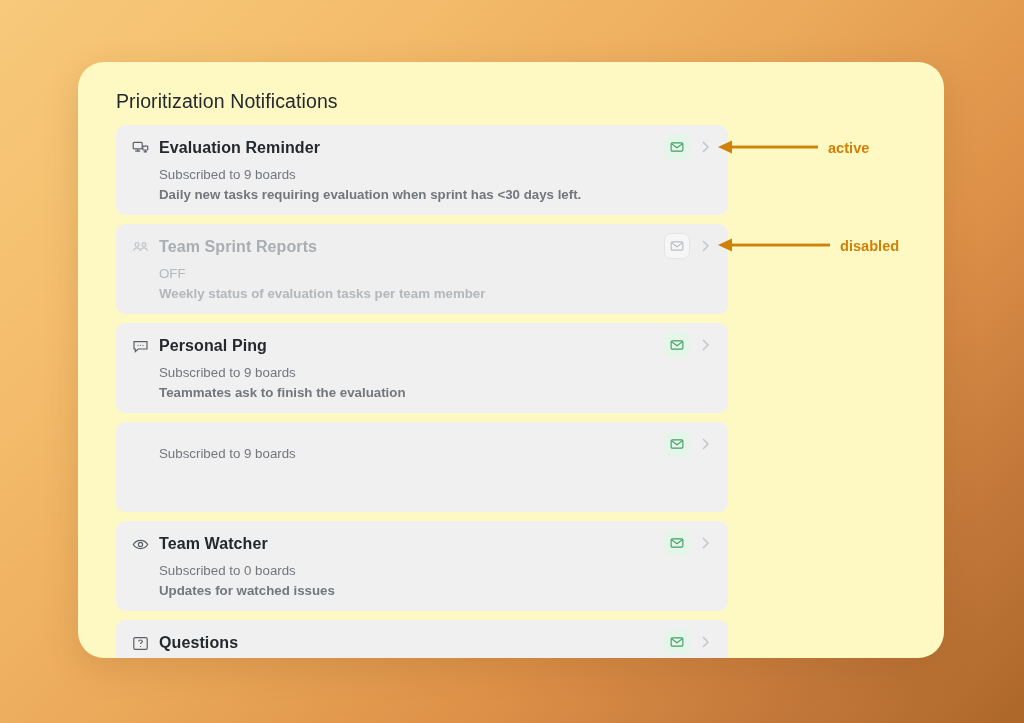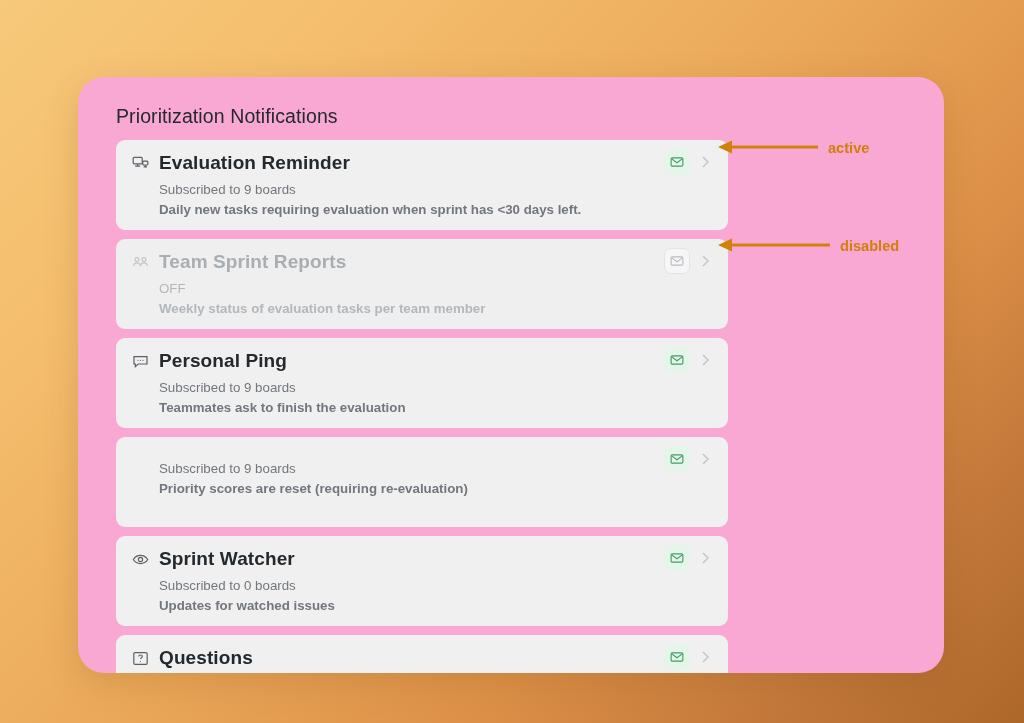--- a/index.html
+++ b/index.html
@@ -22,25 +22,24 @@
     position: relative;
   }
 
   
   #panel {
     position: absolute;
     left: 78px;
     top: 62px;
     width: 866px;
     height: 596px;
-    background: #f9a8d4;
+    background: #fef9c3;
     border-radius: 26px;
     overflow: hidden;
     box-shadow: 0 10px 34px rgba(120, 70, 20, 0.18);
-    margin-top: 15px;
   }
 
   #panel-title {
     position: absolute;
     left: 38px;
     top: 28px;
     font-size: 19.5px;
     color: #24292e;
     letter-spacing: .1px;
     white-space: nowrap;
@@ -75,21 +74,21 @@
     flex: 0 0 17px;
     color: #5b6066;
     display: flex;
     align-items: center;
     justify-content: center;
   }
   .row-icon svg { display: block; }
 
   .card-title {
     margin-left: 10px;
-    font-size: 19px;
+    font-size: 16px;
     font-weight: bold;
     color: #24292e;
     letter-spacing: .1px;
     white-space: nowrap;
   }
 
   .card-sub {
     margin-top: 10px;
     margin-left: 27px;
     font-size: 13.3px;
@@ -260,21 +259,20 @@
         <span class="chev">
           <svg width="11" height="16" viewBox="0 0 11 16" fill="none" stroke="currentColor" stroke-width="1.5">
             <path d="M3 3l5 5-5 5"></path>
           </svg>
         </span>
       </div>
     </div>
 
     <div class="card">
       <div class="card-sub">Subscribed to 9 boards</div>
-      <div class="card-desc">Priority scores are reset (requiring re-evaluation)</div>
       <div class="card-actions">
         <span class="mail-btn">
           <svg width="14" height="14" viewBox="0 0 16 16" fill="none" stroke="currentColor" stroke-width="1.3">
             <rect x="1.3" y="3.3" width="13.4" height="9.4" rx="1.4"></rect>
             <path d="M2 4.4l6 4.4 6-4.4"></path>
           </svg>
         </span>
         <span class="chev">
           <svg width="11" height="16" viewBox="0 0 11 16" fill="none" stroke="currentColor" stroke-width="1.5">
             <path d="M3 3l5 5-5 5"></path>
@@ -284,21 +282,21 @@
     </div>
 
     <div class="card">
       <div class="card-head">
         <span class="row-icon">
           <svg width="17" height="17" viewBox="0 0 17 17" fill="none" stroke="currentColor" stroke-width="1.2">
             <path d="M1.3 8.5S3.9 4.4 8.5 4.4s7.2 4.1 7.2 4.1-2.6 4.1-7.2 4.1S1.3 8.5 1.3 8.5z"></path>
             <circle cx="8.5" cy="8.5" r="2.1"></circle>
           </svg>
         </span>
-        <span class="card-title">Sprint Watcher</span>
+        <span class="card-title">Team Watcher</span>
       </div>
       <div class="card-sub">Subscribed to 0 boards</div>
       <div class="card-desc">Updates for watched issues</div>
       <div class="card-actions">
         <span class="mail-btn">
           <svg width="14" height="14" viewBox="0 0 16 16" fill="none" stroke="currentColor" stroke-width="1.3">
             <rect x="1.3" y="3.3" width="13.4" height="9.4" rx="1.4"></rect>
             <path d="M2 4.4l6 4.4 6-4.4"></path>
           </svg>
         </span>

